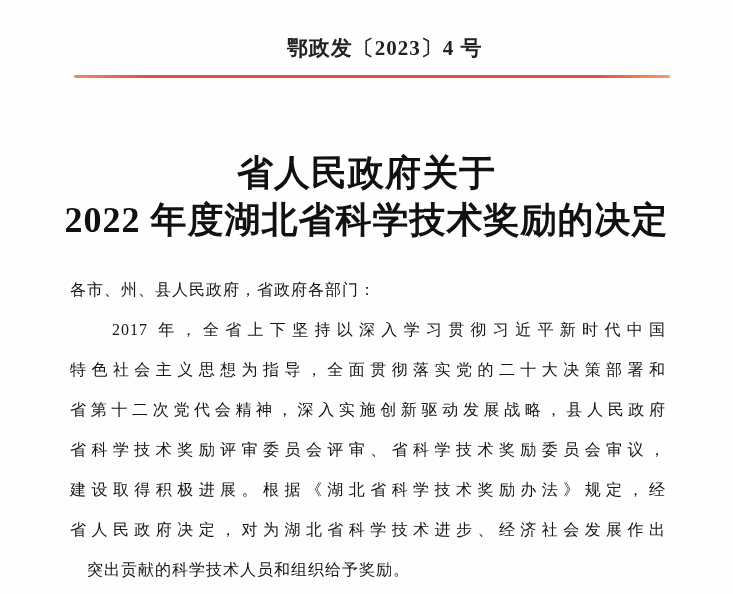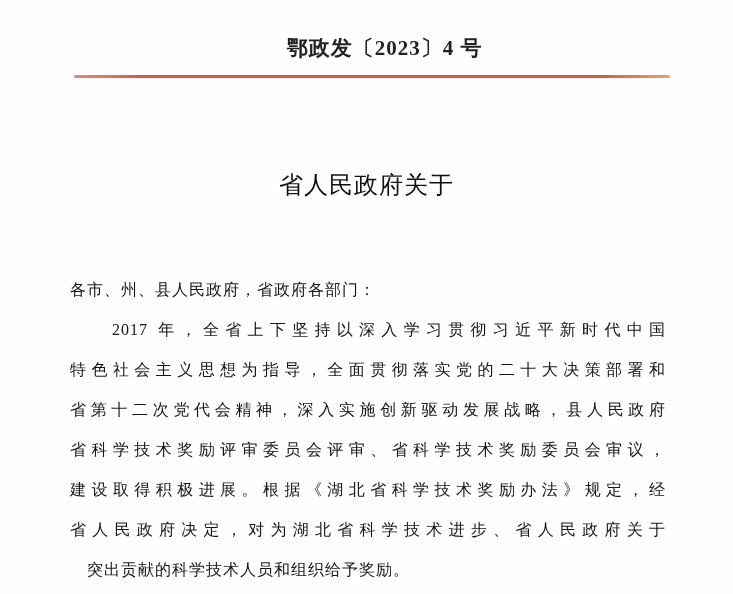--- a/index.html
+++ b/index.html
@@ -35,24 +35,24 @@
     width: 596px;
     height: 3px;
     border-radius: 2px;
     background: linear-gradient(to right, #ee8876 0%, #e2523e 12%, #e2523e 88%, #efa069 100%);
   }
   .title {
     position: absolute;
     top: 150px;
     left: 0;
     right: 0;
-    margin: 12px;
+    margin: 0;
     text-align: center;
-    font-size: 24px;
-    font-weight: 400;
+    font-size: 36px;
+    font-weight: 700;
     line-height: 47px;
     letter-spacing: 1px;
     color: #111111;
   }
   .title-line {
     display: block;
   }
   .body-block {
     position: absolute;
     top: 270px;
@@ -83,28 +83,29 @@
 <body>
 
 <div class="page">
 
   <div class="doc-number">鄂政发〔2023〕4 号</div>
 
   <div class="red-rule"></div>
 
   <h1 class="title">
     <span class="title-line">省人民政府关于</span>
+    <span class="title-line">2022 年度湖北省科学技术奖励的决定</span>
   </h1>
 
   <div class="body-block">
     <div class="salutation">各市、州、县人民政府，省政府各部门：</div>
     <div>
       <div class="para-line indent">2017 年，全省上下坚持以深入学习贯彻习近平新时代中国</div>
       <div class="para-line">特色社会主义思想为指导，全面贯彻落实党的二十大决策部署和</div>
       <div class="para-line">省第十二次党代会精神，深入实施创新驱动发展战略，县人民政府</div>
       <div class="para-line">省科学技术奖励评审委员会评审、省科学技术奖励委员会审议，</div>
       <div class="para-line">建设取得积极进展。根据《湖北省科学技术奖励办法》规定，经</div>
-      <div class="para-line">省人民政府决定，对为湖北省科学技术进步、省人民政府关于</div>
+      <div class="para-line">省人民政府决定，对为湖北省科学技术进步、经济社会发展作出</div>
       <div class="para-line last">突出贡献的科学技术人员和组织给予奖励。</div>
     </div>
   </div>
 
 </div>
 
 </body></html>

